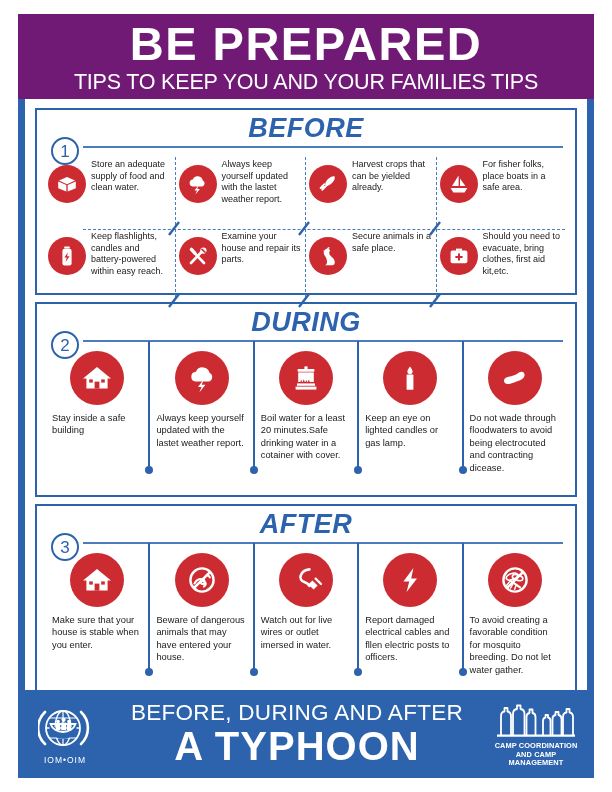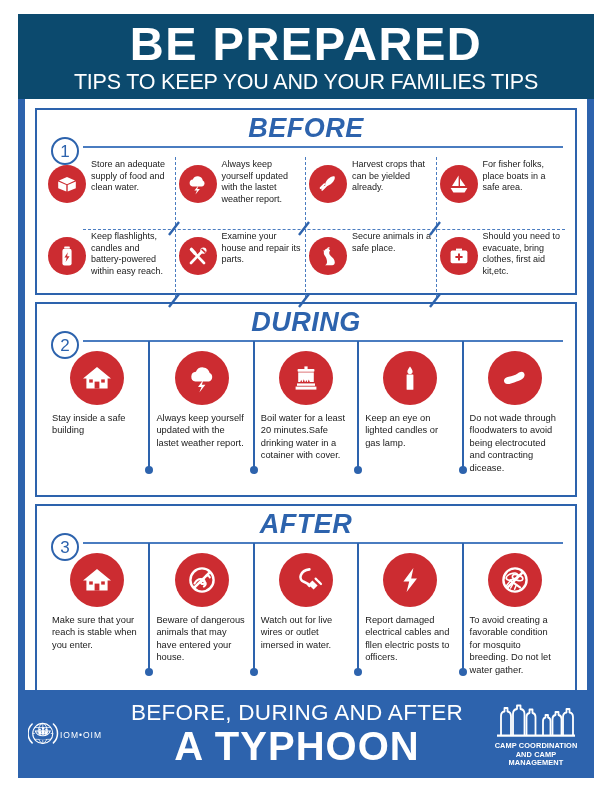--- a/index.html
+++ b/index.html
@@ -13,21 +13,21 @@
     position: relative;
     width: 612px; height: 792px;
     background: #ffffff;
   }
 
   
   .header {
     position: absolute;
     left: 18px; top: 14px;
     width: 576px; height: 85px;
-    background: #0c4a6e;
+    background: #701a75;
     display: flex;
     flex-direction: column;
     align-items: center;
     justify-content: flex-start;
     padding-top: 4px;
   }
   .header-title {
     color: #ffffff;
     font-size: 47px;
     font-weight: bold;
@@ -200,21 +200,21 @@
     left: 18px; top: 690px;
     width: 576px; height: 88px;
     background: #2d63ad;
     display: flex;
     align-items: center;
     padding: 0 10px;
   }
   .iom-logo {
     width: 74px;
     display: flex;
-    flex-direction: row;
+    flex-direction: column;
     align-items: center;
     flex: 0 0 auto;
   }
   .iom-label {
     color: #ffffff;
     font-size: 8.5px;
     letter-spacing: 1px;
     margin-top: 1px;
   }
   .footer-center {
@@ -466,21 +466,21 @@
         <div class="ccell first">
 
           <span class="badge big">
             <svg width="34" height="34" viewBox="0 0 34 34" fill="#fff">
               <path d="M17 6 L31 17.4 H27.6 V27.6 H6.4 V17.4 H3 Z"></path>
               <rect x="14.6" y="20.6" width="4.8" height="7" fill="#cc2c31"></rect>
               <rect x="9.2" y="18.4" width="3.6" height="3.2" fill="#cc2c31"></rect>
               <rect x="21.2" y="18.4" width="3.6" height="3.2" fill="#cc2c31"></rect>
             </svg>
           </span>
-          <div class="ccell-text">Make sure that your reach is stable when you enter.</div>
+          <div class="ccell-text">Make sure that your house is stable when you enter.</div>
         </div>
 
         <div class="ccell">
           <span class="vline"></span>
           <span class="badge big">
             <svg width="36" height="36" viewBox="0 0 36 36">
               <circle cx="18" cy="18" r="11.6" fill="none" stroke="#fff" stroke-width="2.4"></circle>
               <path d="M10.5 21.5c2-3.5 5-5 8-4.2 2.6 .7 3.2 3.4 1.2 4.4-1.7 .9-3.4-.4-2.6-1.8 .6-1.1 2.4-1.2 3.6-.2 1.6 1.3 1.4 3.8-.8 4.8" fill="none" stroke="#fff" stroke-width="2.1" stroke-linecap="round"></path>
               <path d="M22.4 13.6c1.6-.4 3 .4 3.4 1.8" fill="none" stroke="#fff" stroke-width="2.1" stroke-linecap="round"></path>
               <line x1="9.8" y1="26.2" x2="26.2" y2="9.8" stroke="#fff" stroke-width="2.6"></line>

